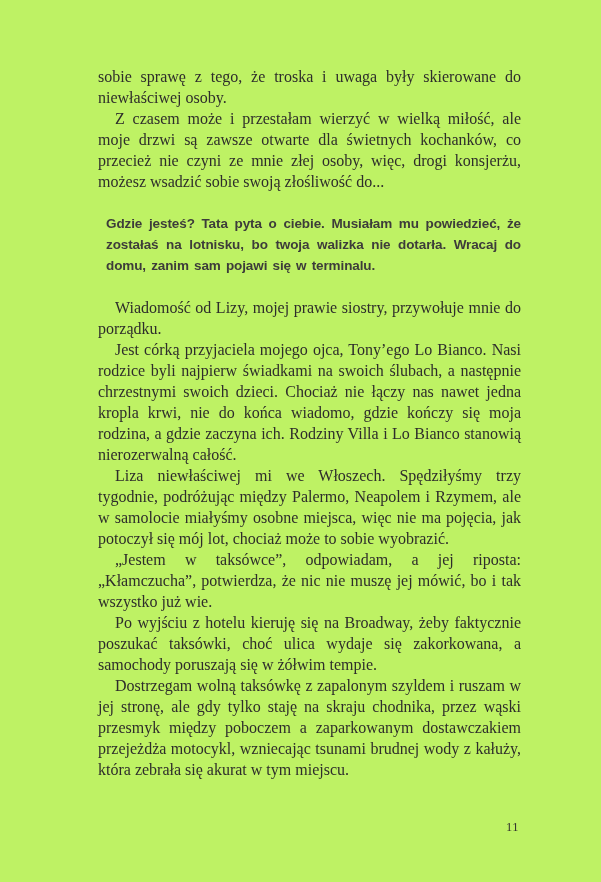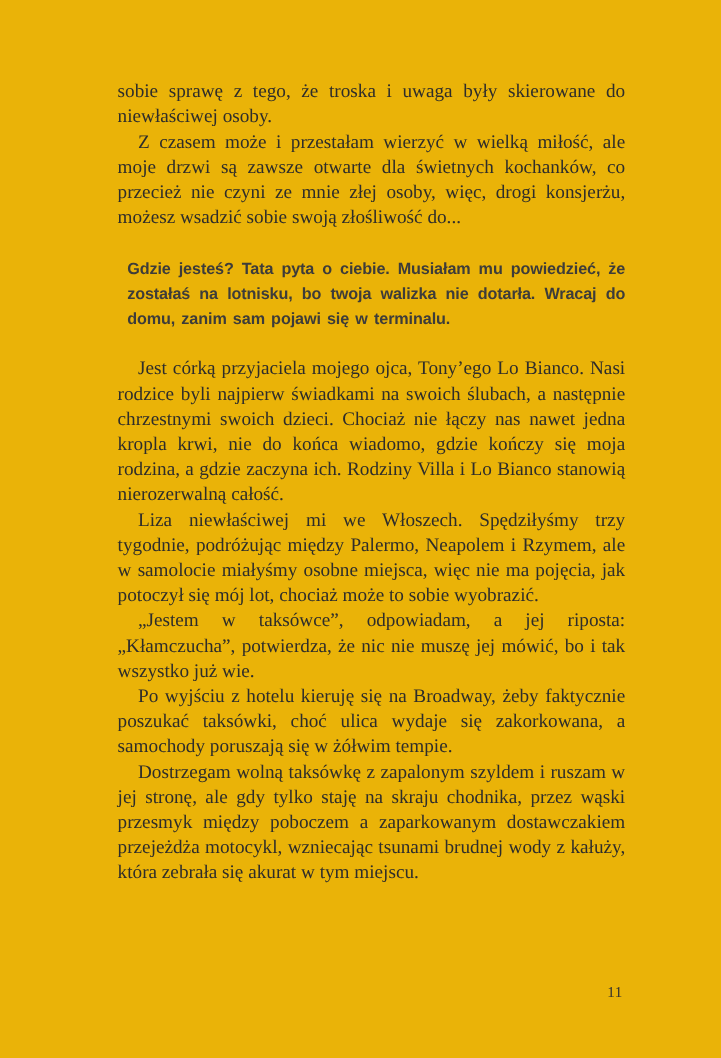--- a/index.html
+++ b/index.html
@@ -4,21 +4,21 @@
 <style>
   html, body {
     margin: 0;
     padding: 0;
     background: #ffffff;
   }
   .book-page {
     position: relative;
     width: 601px;
     height: 882px;
-    background: #eab308;
+    background: #bef264;
     overflow: hidden;
     font-family: "Liberation Serif", serif;
   }
   .text-block {
     position: absolute;
     left: 98px;
     top: 66px;
     width: 423px;
     color: #2e2d2b;
     font-size: 16px;
@@ -54,20 +54,21 @@
   }
 </style>
 </head>
 <body>
 
 <div class="book-page">
   <div class="text-block">
     <p>sobie sprawę z tego, że troska i uwaga były skierowane do niewłaściwej osoby.</p>
     <p class="para-indent">Z czasem może i przestałam wierzyć w wielką miłość, ale moje drzwi są zawsze otwarte dla świetnych kochanków, co przecież nie czyni ze mnie złej osoby, więc, drogi konsjerżu, możesz wsadzić sobie swoją złośliwość do...</p>
     <div class="sms-block">Gdzie jesteś? Tata pyta o ciebie. Musiałam mu powiedzieć, że zostałaś na lotnisku, bo twoja walizka nie dotarła. Wracaj do domu, zanim sam pojawi się w terminalu.</div>
+    <p class="para-indent">Wiadomość od Lizy, mojej prawie siostry, przywołuje mnie do porządku.</p>
     <p class="para-indent">Jest córką przyjaciela mojego ojca, Tony’ego Lo Bianco. Nasi rodzice byli najpierw świadkami na swoich ślubach, a następnie chrzestnymi swoich dzieci. Chociaż nie łączy nas nawet jedna kropla krwi, nie do końca wiadomo, gdzie kończy się moja rodzina, a gdzie zaczyna ich. Rodziny Villa i Lo Bianco stanowią nierozerwalną całość.</p>
     <p class="para-indent">Liza niewłaściwej mi we Włoszech. Spędziłyśmy trzy tygodnie, podróżując między Palermo, Neapolem i Rzymem, ale w samolocie miałyśmy osobne miejsca, więc nie ma pojęcia, jak potoczył się mój lot, chociaż może to sobie wyobrazić.</p>
     <p class="para-indent">„Jestem w taksówce”, odpowiadam, a jej riposta: „Kłamczucha”, potwierdza, że nic nie muszę jej mówić, bo i tak wszystko już wie.</p>
     <p class="para-indent">Po wyjściu z hotelu kieruję się na Broadway, żeby faktycznie poszukać taksówki, choć ulica wydaje się zakorkowana, a samochody poruszają się w żółwim tempie.</p>
     <p class="para-indent">Dostrzegam wolną taksówkę z zapalonym szyldem i ruszam w jej stronę, ale gdy tylko staję na skraju chodnika, przez wąski przesmyk między poboczem a zaparkowanym dostawczakiem przejeżdża motocykl, wzniecając tsunami brudnej wody z kałuży, która zebrała się akurat w tym miejscu.</p>
   </div>
   <div class="page-number">11</div>
 </div>
 
 </body></html>

